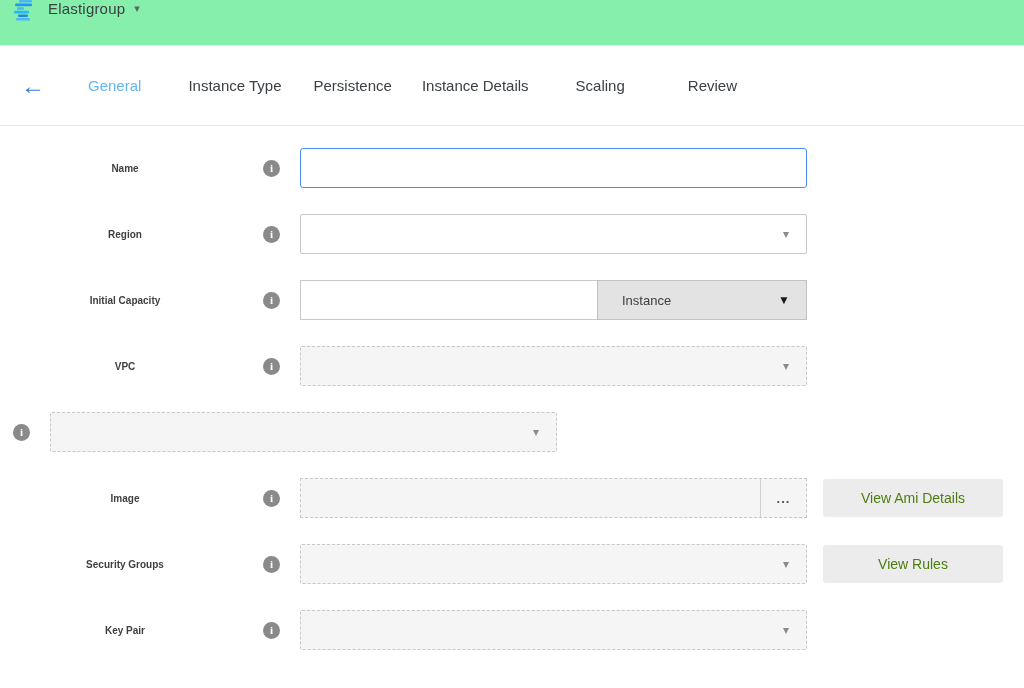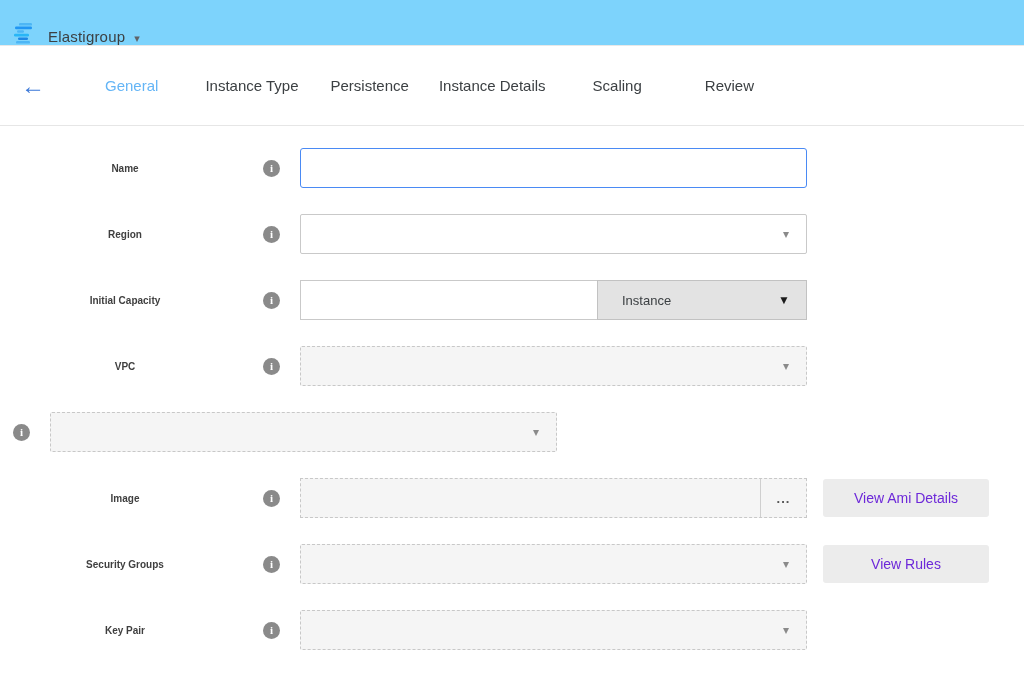--- a/index.html
+++ b/index.html
@@ -8,24 +8,24 @@
     background: #ffffff;
     font-family: "Liberation Sans", sans-serif;
     overflow: hidden;
     color: #3c4043;
   }
 
   
   .app-header {
     height: 46px;
     display: flex;
-    align-items: flex-end;
+    align-items: flex-start;
     padding-left: 14px;
     border-bottom: 1px solid #e8e8e8;
-    background: #7dd3fc;
+    background: #86efac;
   }
   .logo { width: 24px; height: 22px; margin-right: 10px; }
   .app-title { font-size: 15px; color: #3c4043; letter-spacing: 0.2px; }
   .app-caret {
     font-size: 11px; color: #5f6368; margin-left: 9px; margin-top: 2px;
     cursor: pointer;
   }
 
   
   .tabbar {
@@ -37,21 +37,21 @@
   }
   .back-arrow {
     font-size: 24px;
     color: #3b78d8;
     margin-left: 21px;
     width: 26px;
     line-height: 1;
     cursor: pointer;
     font-weight: 700;
   }
-  .tabs { display: flex; align-items: center; margin-left: 58px; justify-content: flex-end; }
+  .tabs { display: flex; align-items: center; margin-left: 41px; justify-content: flex-end; }
   .tab {
     font-size: 15px;
     color: #3c4043;
     cursor: pointer;
     white-space: nowrap;
   }
   .tab.active { color: #64b5f6; }
   .tab:nth-child(1) { margin-right: 47px; }
   .tab:nth-child(2) { margin-right: 32px; }
   .tab:nth-child(3) { margin-right: 30px; }
@@ -180,25 +180,25 @@
     font-size: 13px;
     font-weight: 700;
     color: #555;
     letter-spacing: 1px;
     cursor: pointer;
   }
 
   .side-button {
     margin-left: 16px;
     height: 38px;
-    width: 166px;
+    width: 180px;
     background: #ececec;
     border: none;
     border-radius: 3px;
-    color: #6d28d9;
+    color: #4d7c0f;
     font-size: 14px;
     font-family: "Liberation Sans", sans-serif;
     cursor: pointer;
   }
 </style>
 </head>
 <body>
 
 <header class="app-header">
   <svg class="logo" viewBox="0 0 24 22" xmlns="http://www.w3.org/2000/svg">

